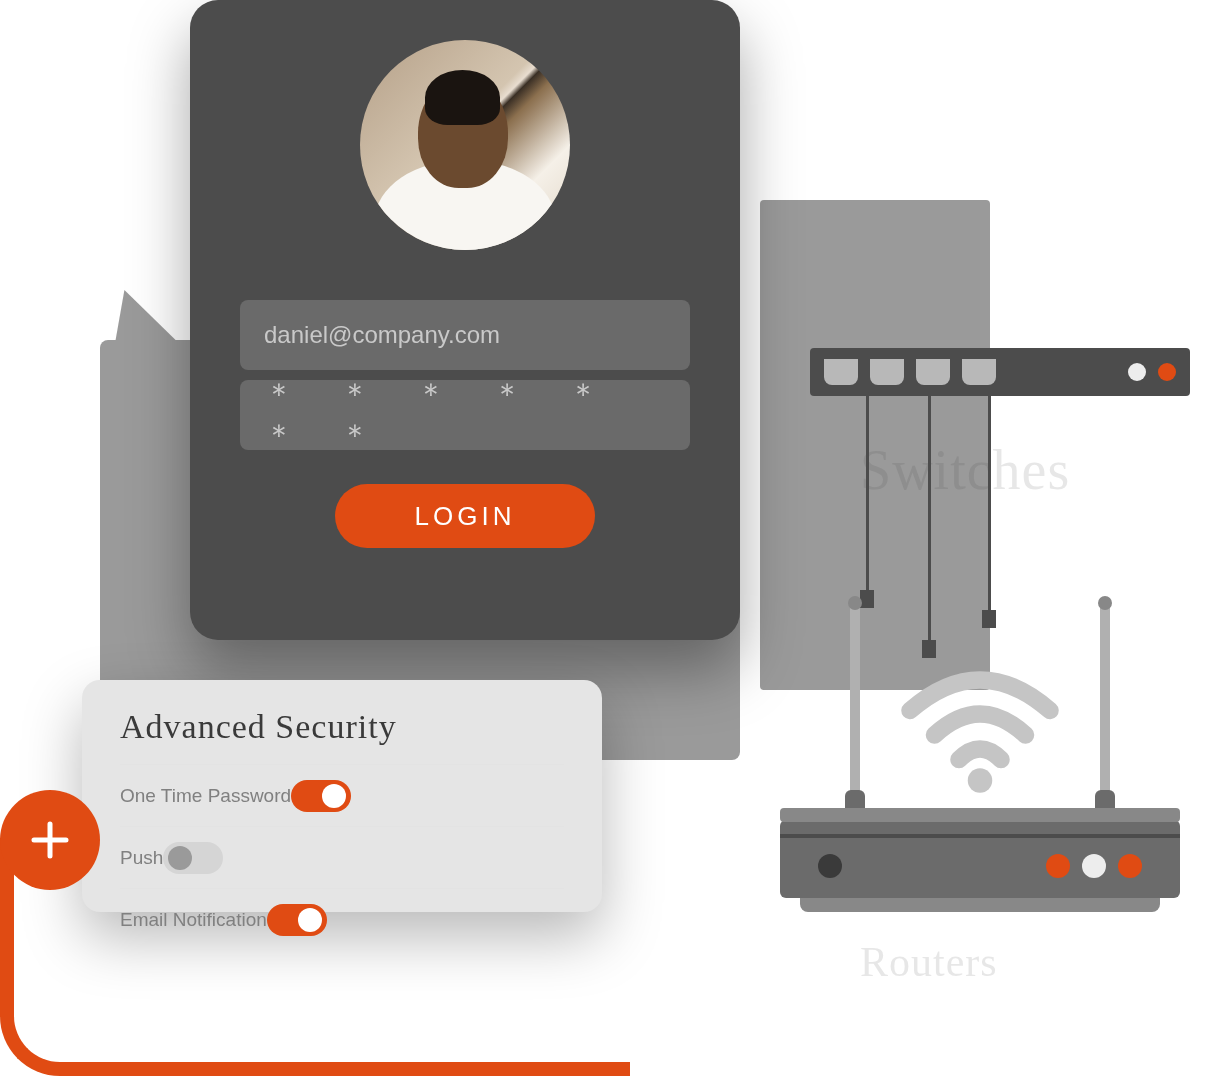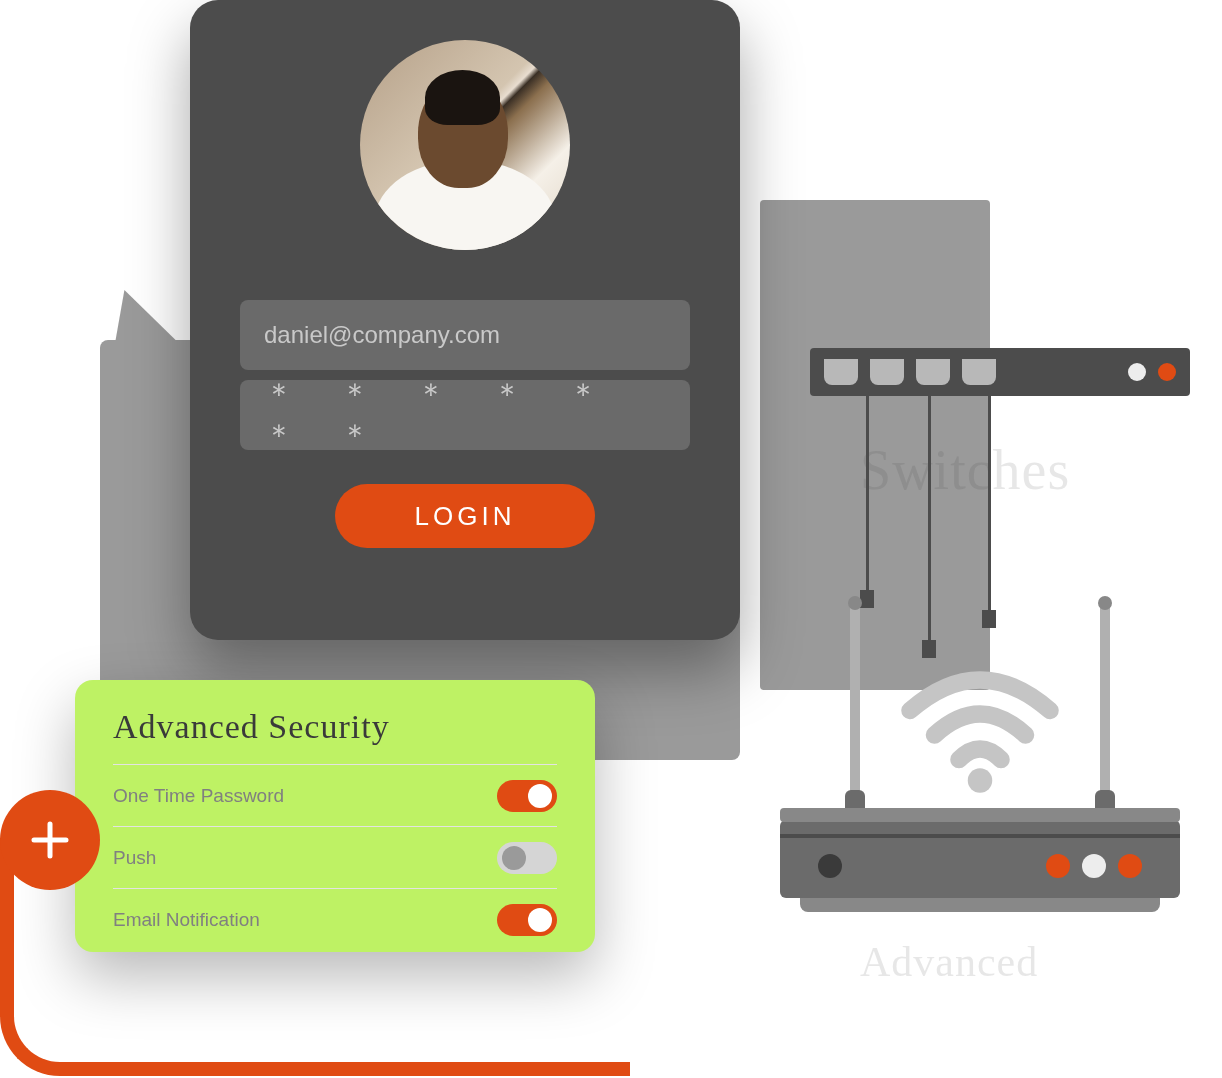--- a/index.html
+++ b/index.html
@@ -109,37 +109,37 @@
       color: #fff;
       font-size: 26px;
       letter-spacing: 4px;
       font-weight: 400;
       cursor: pointer;
     }
 
     
     .security-card {
       position: absolute;
-      left: 75px; top: 680px;
-      width: 520px; height: 272px;
-      background: #bef264;
+      left: 82px; top: 680px;
+      width: 520px; height: 232px;
+      background: #e5e5e5;
       border-radius: 18px;
       box-shadow: 0 25px 60px rgba(0,0,0,0.28);
       padding: 28px 38px 18px 38px;
     }
     .security-title {
       font-family: Georgia, "Times New Roman", serif;
       font-size: 34px;
       color: #3a3a3a;
       letter-spacing: 1px;
       padding-bottom: 18px;
     }
     .security-row {
       display: flex;
-      justify-content: space-between;
+      justify-content: flex-start;
       align-items: center;
       height: 62px;
       border-top: 1px solid #e3e3e3;
     }
     .security-label {
       font-size: 19px;
       color: #808080;
     }
     .toggle {
       width: 60px; height: 32px;
@@ -393,13 +393,13 @@
 
 <div class="router">
   <div class="router-top"></div>
   <div class="router-stripe"></div>
   <div class="router-dot router-screw"></div>
   <div class="router-dot router-led1"></div>
   <div class="router-dot router-led2"></div>
   <div class="router-dot router-led3"></div>
 </div>
 <div class="router-base"></div>
-<div class="router-label">Advanced</div>
+<div class="router-label">Routers</div>
 
 </body></html>

